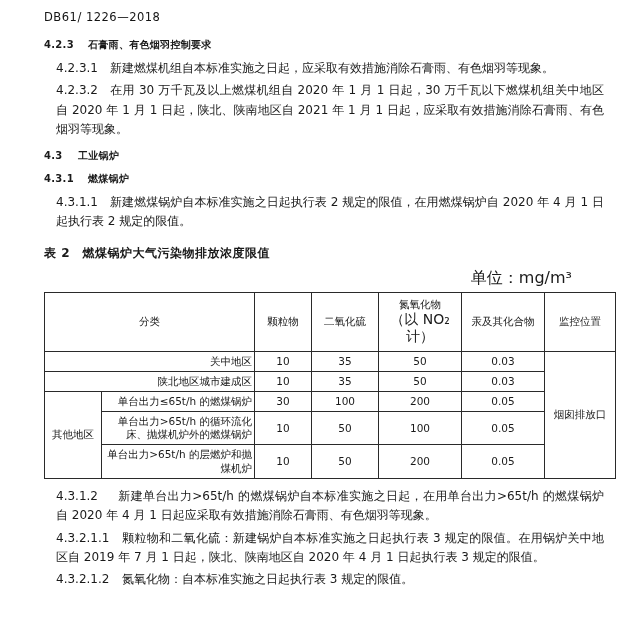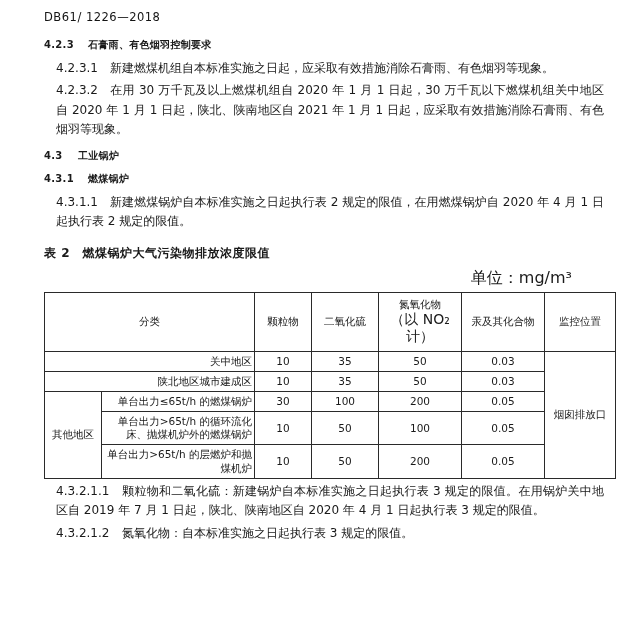--- a/index.html
+++ b/index.html
@@ -184,20 +184,23 @@
       <tr>
         <td class="left">单台出力&gt;65t/h 的层燃炉和抛煤机炉</td>
         <td>10</td>
         <td>50</td>
         <td>200</td>
         <td>0.05</td>
       </tr>
     </tbody>
   </table>
 
+  <div class="para after-table">
+    <span class="lbl w2">4.3.1.2</span><span>新建单台出力&gt;65t/h 的燃煤锅炉自本标准实施之日起，在用单台出力&gt;65t/h 的燃煤锅炉自 2020 年 4 月 1 日起应采取有效措施消除石膏雨、有色烟羽等现象。</span>
+  </div>
 
 
 
   <div class="para">
     <span class="lbl w3">4.3.2.1.1</span><span>颗粒物和二氧化硫：新建锅炉自本标准实施之日起执行表 3 规定的限值。在用锅炉关中地区自 2019 年 7 月 1 日起，陕北、陕南地区自 2020 年 4 月 1 日起执行表 3 规定的限值。</span>
   </div>
 
   <div class="para">
     <span class="lbl w3">4.3.2.1.2</span><span>氮氧化物：自本标准实施之日起执行表 3 规定的限值。</span>
   </div>

